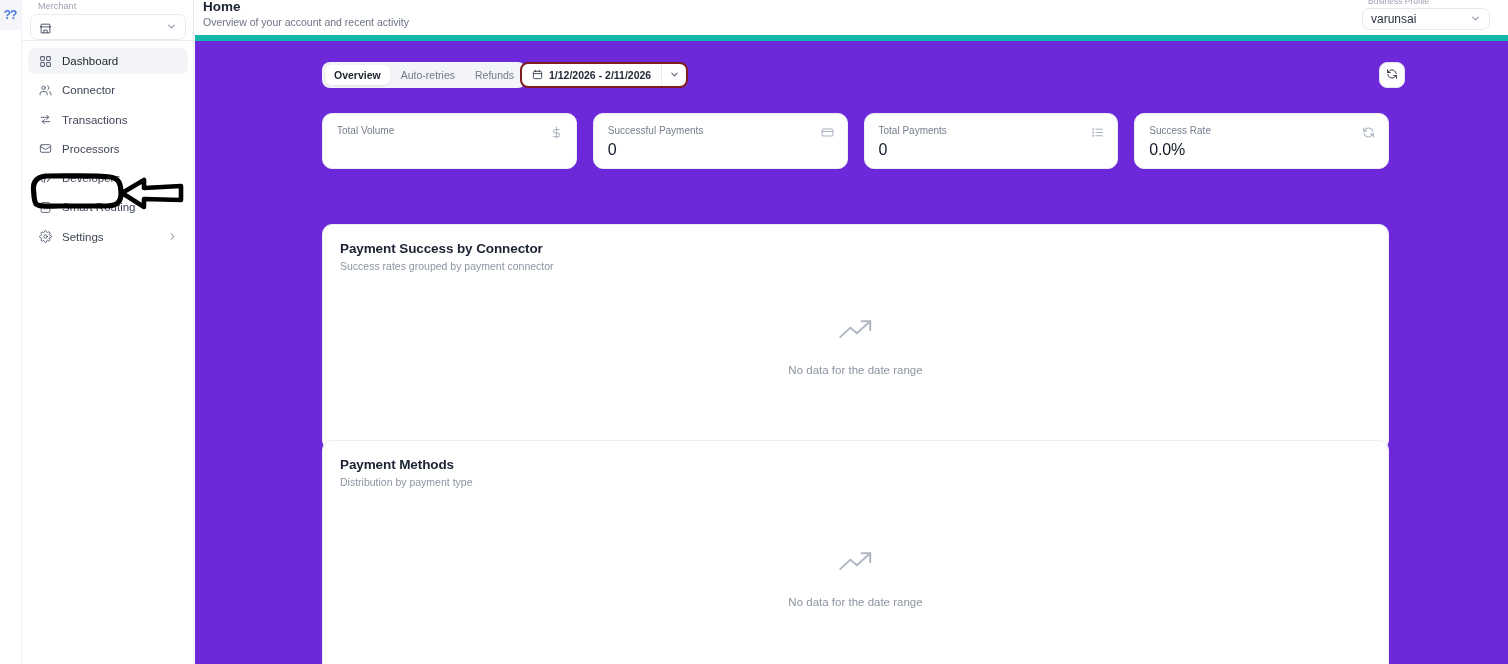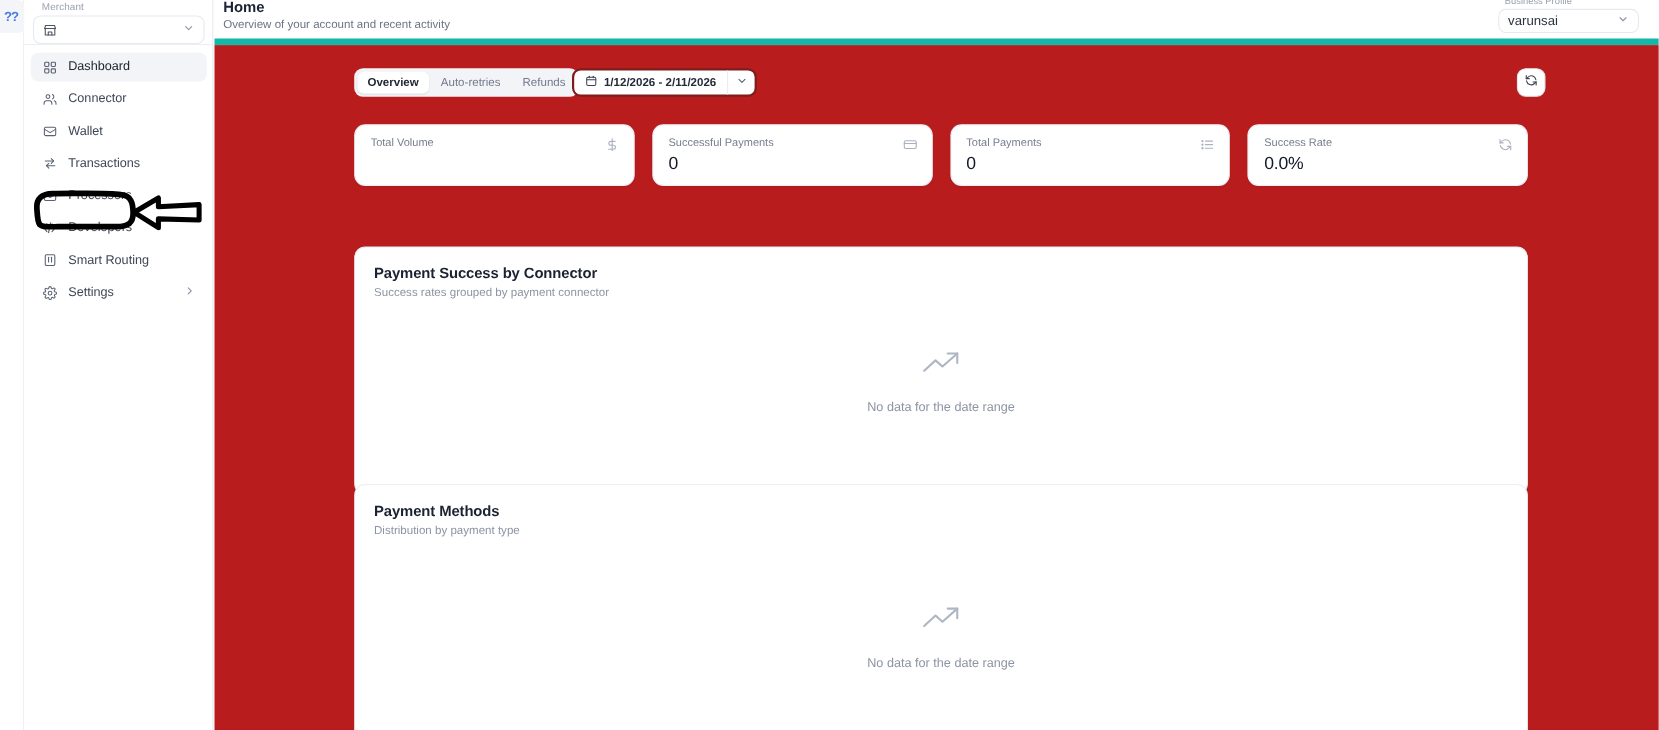--- a/index.html
+++ b/index.html
@@ -188,21 +188,21 @@
   }
   .profile-select .chev { position: absolute; right: 8px; top: 50%; transform: translateY(-50%); }
 
   
   .main {
     position: absolute;
     left: 195px;
     top: 41px;
     right: 0;
     bottom: 0;
-    background: #b91c1c;
+    background: #6d28d9;
     overflow: hidden;
   }
 
   .toolbar {
     position: absolute;
     left: 127px;
     top: 21px;
     right: 103px;
     height: 30px;
   }
@@ -417,29 +417,20 @@
           <svg width="13" height="13" viewBox="0 0 24 24" fill="none" stroke="currentColor" stroke-width="1.8" stroke-linecap="round" stroke-linejoin="round">
             <path d="M15 20v-2a4 4 0 0 0-4-4H6a4 4 0 0 0-4 4v2"></path>
               <circle cx="8.5" cy="7" r="3.2"></circle>
             <path d="M22 20v-2a4 4 0 0 0-3-3.87"></path>
               <path d="M16 3.6a4 4 0 0 1 0 7.3"></path>
           </svg>
         </span>
         <span class="nav-label">Connector</span>
       </div>
 
-      <div class="nav-item">
-        <span class="nav-ico">
-          <svg width="13" height="13" viewBox="0 0 24 24" fill="none" stroke="currentColor" stroke-width="1.8" stroke-linecap="round" stroke-linejoin="round">
-            <rect x="2.5" y="5" width="19" height="14" rx="2.5"></rect>
-              <path d="M3 8.5l9 5.5 9-5.5"></path>
-          </svg>
-        </span>
-        <span class="nav-label">Wallet</span>
-      </div>
 
       <div class="nav-item">
         <span class="nav-ico">
           <svg width="13" height="13" viewBox="0 0 24 24" fill="none" stroke="currentColor" stroke-width="1.8" stroke-linecap="round" stroke-linejoin="round">
             <path d="M4 8h14"></path>
               <polyline points="14 4 18 8 14 12"></polyline>
             <path d="M20 16H6"></path>
               <polyline points="10 12 6 16 10 20"></polyline>
           </svg>
         </span>

